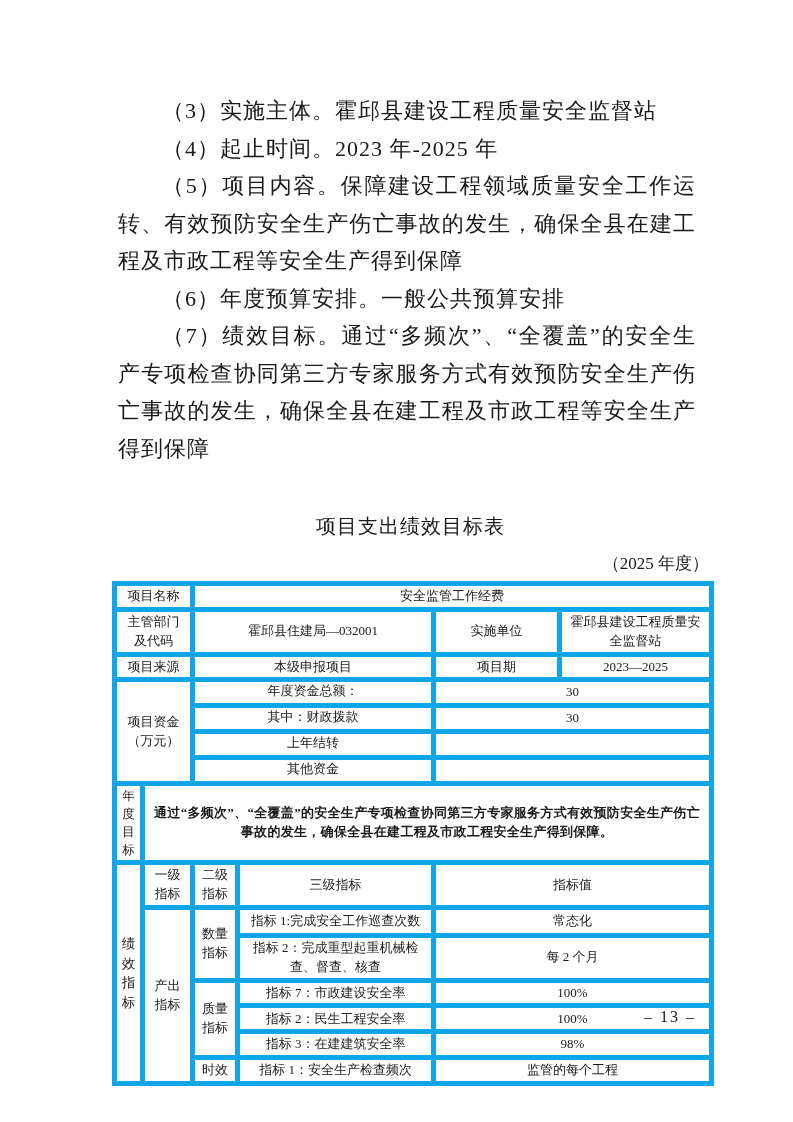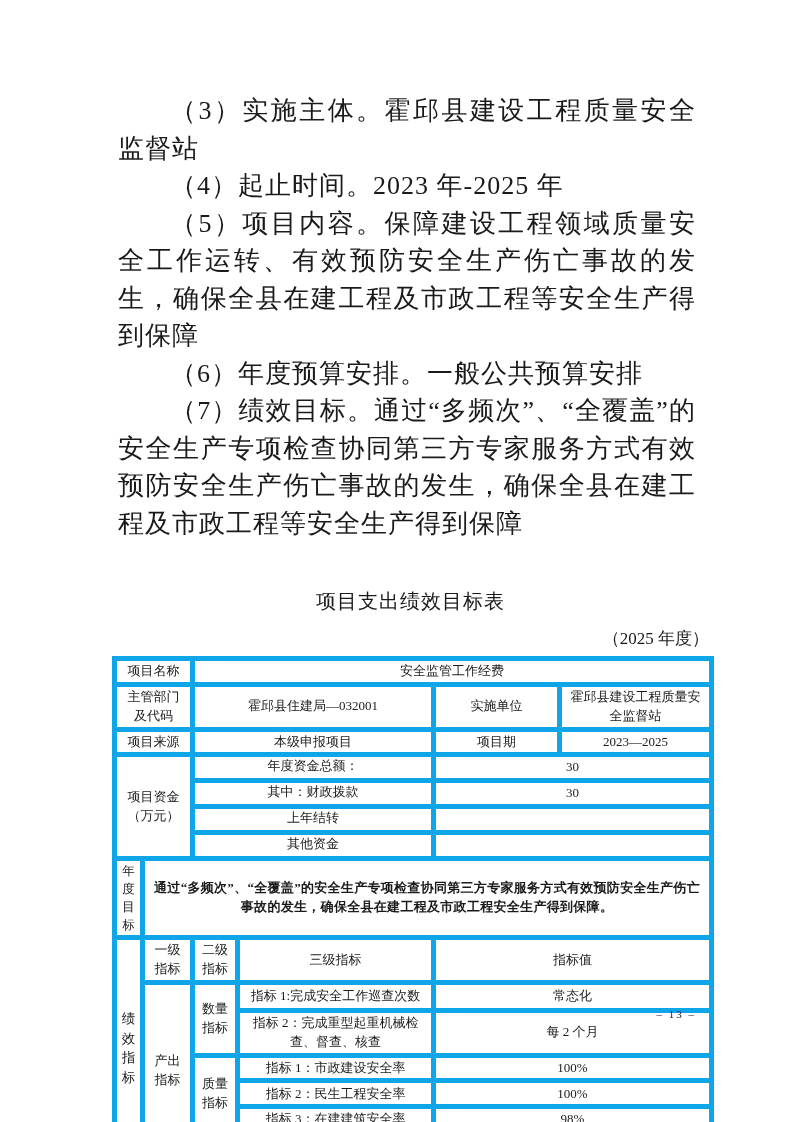--- a/index.html
+++ b/index.html
@@ -8,21 +8,21 @@
     width:793px;height:1122px;
     background:#ffffff;
     overflow:hidden;
     color:#1a1a1a;
     font-family:"Liberation Serif","DejaVu Serif",serif;
   }
   
   .content{padding:92px 97px 0 118px;}
   .content p{
     margin:0;
-    font-size:26px;
+    font-size:22px;
     line-height:37.5px;
     text-align:justify;
     text-indent:2em;
     letter-spacing:1px;
   }
   
   .tbl-title{
     font-family:"Liberation Sans","DejaVu Sans",sans-serif;
     font-weight:normal;
     font-size:20px;
@@ -62,21 +62,21 @@
   .ind{text-align:left;padding-left:8px;line-height:1.6;}
   .goal{text-align:left;line-height:20px;padding:2px 8px;letter-spacing:0.3px;font-weight:bold;}
   .pl1{padding-left:12px;}
   .pl2{padding-left:20px;margin-left:23px;}
   .pl3{padding-left:50px;}
   
   .pagenum{
     position:absolute;
     top:1008px;
     right:97px;
-    font-size:11px;
+    font-size:16px;
     letter-spacing:2px;
   }
 </style>
 </head>
 <body>
 
 <div class="page">
 
   <div class="content">
     <p>（3）实施主体。霍邱县建设工程质量安全监督站</p>
@@ -161,21 +161,21 @@
         <td class="ind">指标 1:完成安全工作巡查次数</td>
         <td colspan="2">常态化</td>
       </tr>
       <tr style="height:39px">
         <td class="ind">指标 2：完成重型起重机械检查、督查、核查</td>
         <td colspan="2">每 2 个月</td>
       </tr>
       <tr style="height:25px">
         <td rowspan="3" class="ml">质量
 指标</td>
-        <td class="ind">指标 1：市政建设安全率</td>
+        <td class="ind">指标 7：市政建设安全率</td>
         <td colspan="2">100%</td>
       </tr>
       <tr style="height:26px">
         <td class="ind">指标 2：民生工程安全率</td>
         <td colspan="2">100%</td>
       </tr>
       <tr style="height:25px">
         <td class="ind">指标 3：在建建筑安全率</td>
         <td colspan="2">98%</td>
       </tr>

